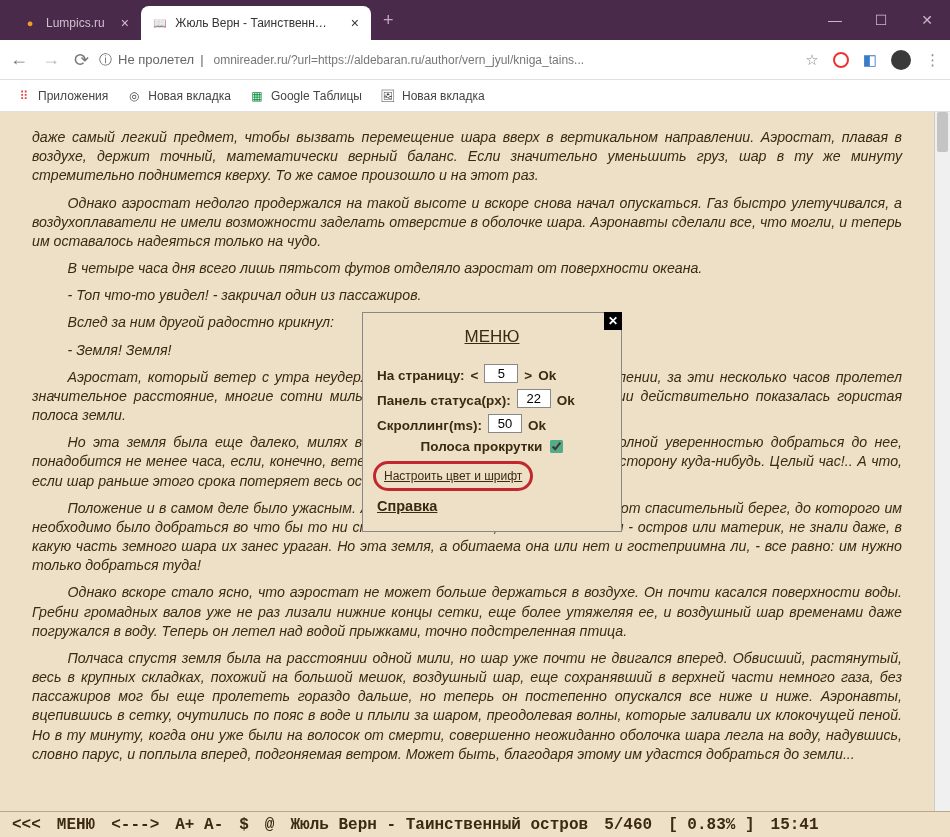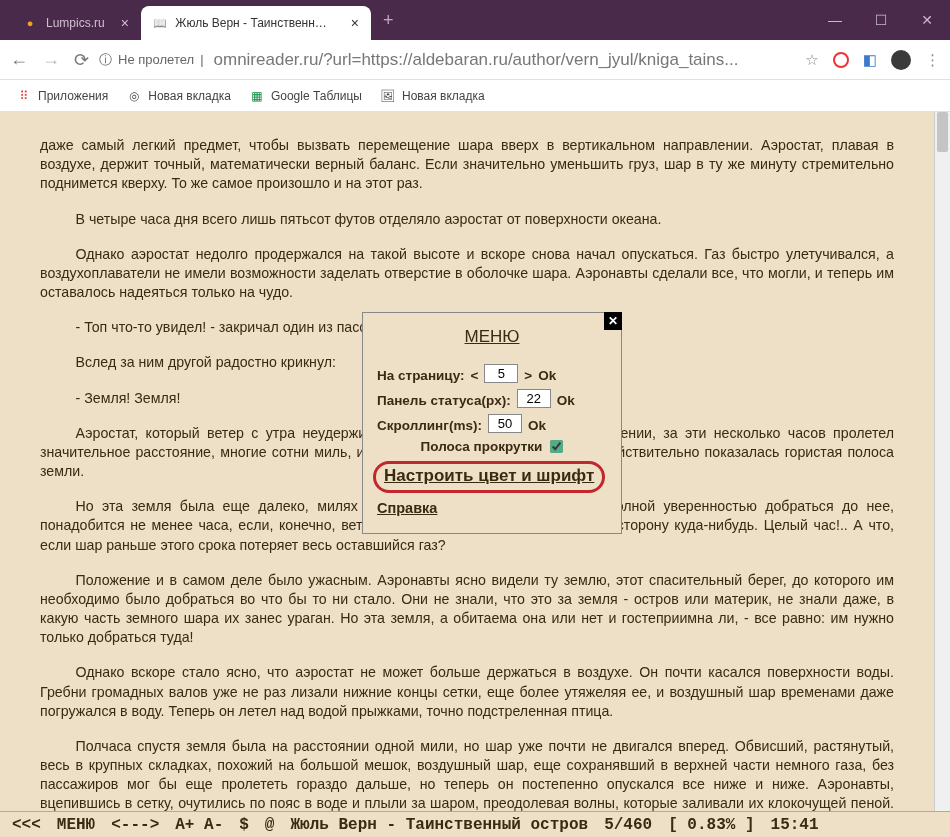--- a/index.html
+++ b/index.html
@@ -17,54 +17,54 @@
 .newtab { color: #c0a8c0; padding: 0 12px; font-size: 18px; align-self: center; }
 .win-controls { display: flex; }
 .win-btn { width: 46px; display: flex; align-items: center; justify-content: center; color: #c8b8c8; font-size: 14px; }
 
 
 .addrbar { background: #fff; height: 40px; display: flex; align-items: center; padding: 0 10px; gap: 10px; border-bottom: 1px solid #e0e0e0; }
 .nav-arrows { display: flex; gap: 14px; color: #777; font-size: 18px; }
 .nav-arrows span { display:inline-block; }
 .nav-arrows .dim { color: #bbb; }
 .site-info { display: flex; align-items: center; gap: 6px; color: #666; font-size: 13px; }
-.url { flex: 1; font-size: 17px; color: #777; white-space: nowrap; overflow: hidden; text-overflow: ellipsis; }
+.url { flex: 1; font-size: 12px; color: #777; white-space: nowrap; overflow: hidden; text-overflow: ellipsis; }
 .addr-icons { display: flex; gap: 14px; align-items: center; color: #888; font-size: 15px; }
 .avatar { width: 20px; height: 20px; border-radius: 50%; background: #3a3a3a; }
 .opera-icon { width: 16px; height: 16px; border-radius: 50%; border: 2px solid #e33; }
 
 
 .bookmarks { background: #fff; height: 32px; display: flex; align-items: center; padding: 0 16px; gap: 18px; border-bottom: 1px solid #e0e0e0; font-size: 12px; color: #444; }
 .bookmark { display: flex; align-items: center; gap: 6px; }
 .bm-icon { width: 16px; height: 16px; display: inline-flex; align-items: center; justify-content: center; font-size: 12px; }
 .bm-apps { color: #d44; }
 
 
 .content-wrap { position: relative; background: #ede0c7; height: 725px; display: flex; }
 .content { flex:1; padding: 8px 24px 0 24px; font-family: Verdana, Geneva, sans-serif; font-size: 14.2px; line-height: 1.35; color: #3a2a10; text-align: justify; overflow: hidden; }
-.content p { margin: 16px; }
+.content p { margin: 8px; font-style: italic; }
 .content .indent { text-indent: 2.5em; }
 .scrollbar { width: 16px; background: #f0f0f0; border-left: 1px solid #ccc; position: relative; }
 .scroll-thumb { position: absolute; left: 2px; right: 2px; top: 0; height: 40px; background: #c4c4c4; border-radius: 2px; }
 .scroll-arrow-up { position:absolute; top:0; left:0; right:0; text-align:center; font-size:10px; color:#666; }
 
 
 .popup { position: absolute; left: 362px; top: 200px; width: 260px; background: #ede0c7; border: 1px solid #888; font-family: Verdana, sans-serif; color: #3a2a10; padding-bottom: 12px; }
 .popup-close { position: absolute; top: -1px; right: -1px; width: 18px; height: 18px; background: #000; color: #fff; display: flex; align-items: center; justify-content: center; font-size: 12px; font-weight: bold; }
 .popup-title { text-align: center; font-size: 17px; text-decoration: underline; padding: 14px 0 14px 0; }
 .popup-row { display: flex; align-items: flex-end; padding: 3px 14px; font-size: 13.5px; gap: 6px; font-weight: bold; }
 .popup-row .lbl { }
 .popup-input { width: 34px; height: 19px; text-align: center; font-size: 13px; border: 1px solid #888; background: #fff; }
 .lt, .gt { font-weight: bold; }
 .ok { font-weight: bold; }
 .popup-check { display: flex; align-items: center; padding: 3px 14px; font-size: 13.5px; gap: 8px; font-weight: bold; justify-content: center; }
 .popup-check input { accent-color: #5a8; }
 .popup-link { padding: 5px 14px; font-size: 14.5px; font-weight: bold; }
 .popup-highlight { display: inline-block; border: 3px solid #c1272d; border-radius: 18px; padding: 2px 8px 4px 8px; margin: 4px 10px 2px 10px; }
-.popup-highlight span { font-size: 17px; font-weight: bold; text-decoration: underline; margin-top: 48px; }
+.popup-highlight span { font-size: 12px; font-weight: normal; text-decoration: underline; margin-top: 48px; }
 
 
 .status { position: absolute; left: 0; right: 0; bottom: 0; height: 26px; background: #ede0c7; border-top: 1px solid #b8a888; display: flex; align-items: center; font-family: "Courier New", monospace; font-size: 16px; font-weight: bold; color: #3a2a10; padding: 0 4px; }
 .status > span { padding: 0 8px; white-space: pre; }
 .status .title { flex: 0 0 auto; }
 </style>
 </head>
 <body>
 
 <div class="titlebar">
@@ -124,22 +124,22 @@
   </div>
   <div class="bookmark">
     <span class="bm-icon">🖼</span>
     <span>Новая вкладка</span>
   </div>
 </div>
 
 <div class="content-wrap">
   <div class="content">
     <p>даже самый легкий предмет, чтобы вызвать перемещение шара вверх в вертикальном направлении. Аэростат, плавая в воздухе, держит точный, математически верный баланс. Если значительно уменьшить груз, шар в ту же минуту стремительно поднимется кверху. То же самое произошло и на этот раз.</p>
+    <p class="indent">Однако аэростат недолго продержался на такой высоте и вскоре снова начал опускаться. Газ быстро улетучивался, а воздухоплаватели не имели возможности заделать отверстие в оболочке шара. Аэронавты сделали все, что могли, и теперь им оставалось надеяться только на чудо.</p>
     <p class="indent">В четыре часа дня всего лишь пятьсот футов отделяло аэростат от поверхности океана.</p>
-    <p class="indent">Однако аэростат недолго продержался на такой высоте и вскоре снова начал опускаться. Газ быстро улетучивался, а воздухоплаватели не имели возможности заделать отверстие в оболочке шара. Аэронавты сделали все, что могли, и теперь им оставалось надеяться только на чудо.</p>
     <p class="indent">- Топ что-то увидел! - закричал один из пассажиров.</p>
     <p class="indent">Вслед за ним другой радостно крикнул:</p>
     <p class="indent">- Земля! Земля!</p>
     <p class="indent">Аэростат, который ветер с утра неудержимо увлекал в юго-западном направлении, за эти несколько часов пролетел значительное расстояние, многие сотни миль, и на горизонте в этом направлении действительно показалась гористая полоса земли.</p>
     <p class="indent">Но эта земля была еще далеко, милях в тридцати под ветром. Чтобы с полной уверенностью добраться до нее, понадобится не менее часа, если, конечно, ветер не изменится и шар не отнесет в сторону куда-нибудь. Целый час!.. А что, если шар раньше этого срока потеряет весь оставшийся газ?</p>
     <p class="indent">Положение и в самом деле было ужасным. Аэронавты ясно видели ту землю, этот спасительный берег, до которого им необходимо было добраться во что бы то ни стало. Они не знали, что это за земля - остров или материк, не знали даже, в какую часть земного шара их занес ураган. Но эта земля, а обитаема она или нет и гостеприимна ли, - все равно: им нужно только добраться туда!</p>
     <p class="indent">Однако вскоре стало ясно, что аэростат не может больше держаться в воздухе. Он почти касался поверхности воды. Гребни громадных валов уже не раз лизали нижние концы сетки, еще более утяжеляя ее, и воздушный шар временами даже погружался в воду. Теперь он летел над водой прыжками, точно подстреленная птица.</p>
     <p class="indent">Полчаса спустя земля была на расстоянии одной мили, но шар уже почти не двигался вперед. Обвисший, растянутый, весь в крупных складках, похожий на большой мешок, воздушный шар, еще сохранявший в верхней части немного газа, без пассажиров мог бы еще пролететь гораздо дальше, но теперь он постепенно опускался все ниже и ниже. Аэронавты, вцепившись в сетку, очутились по пояс в воде и плыли за шаром, преодолевая волны, которые заливали их клокочущей пеной. Но в ту минуту, когда они уже были на волосок от смерти, совершенно неожиданно оболочка шара легла на воду, надувшись, словно парус, и поплыла вперед, подгоняемая ветром. Может быть, благодаря этому им удастся добраться до земли...</p>
   </div>
   <div class="scrollbar">

